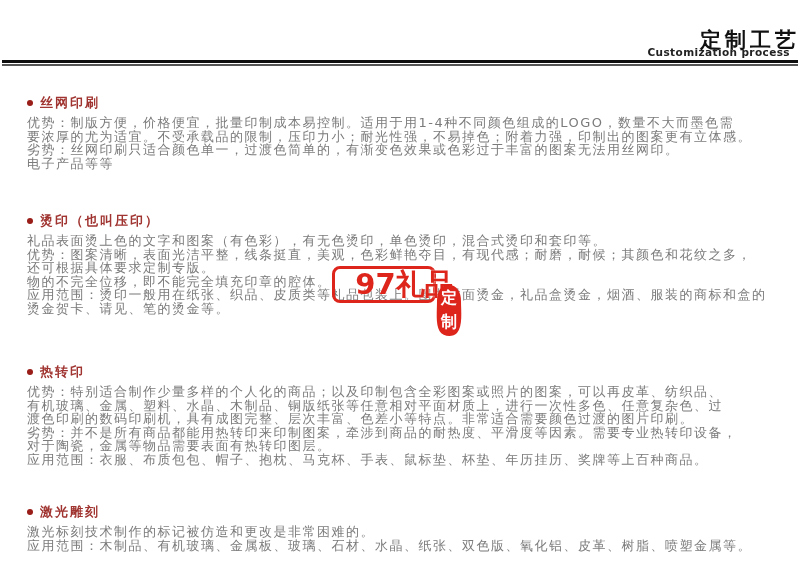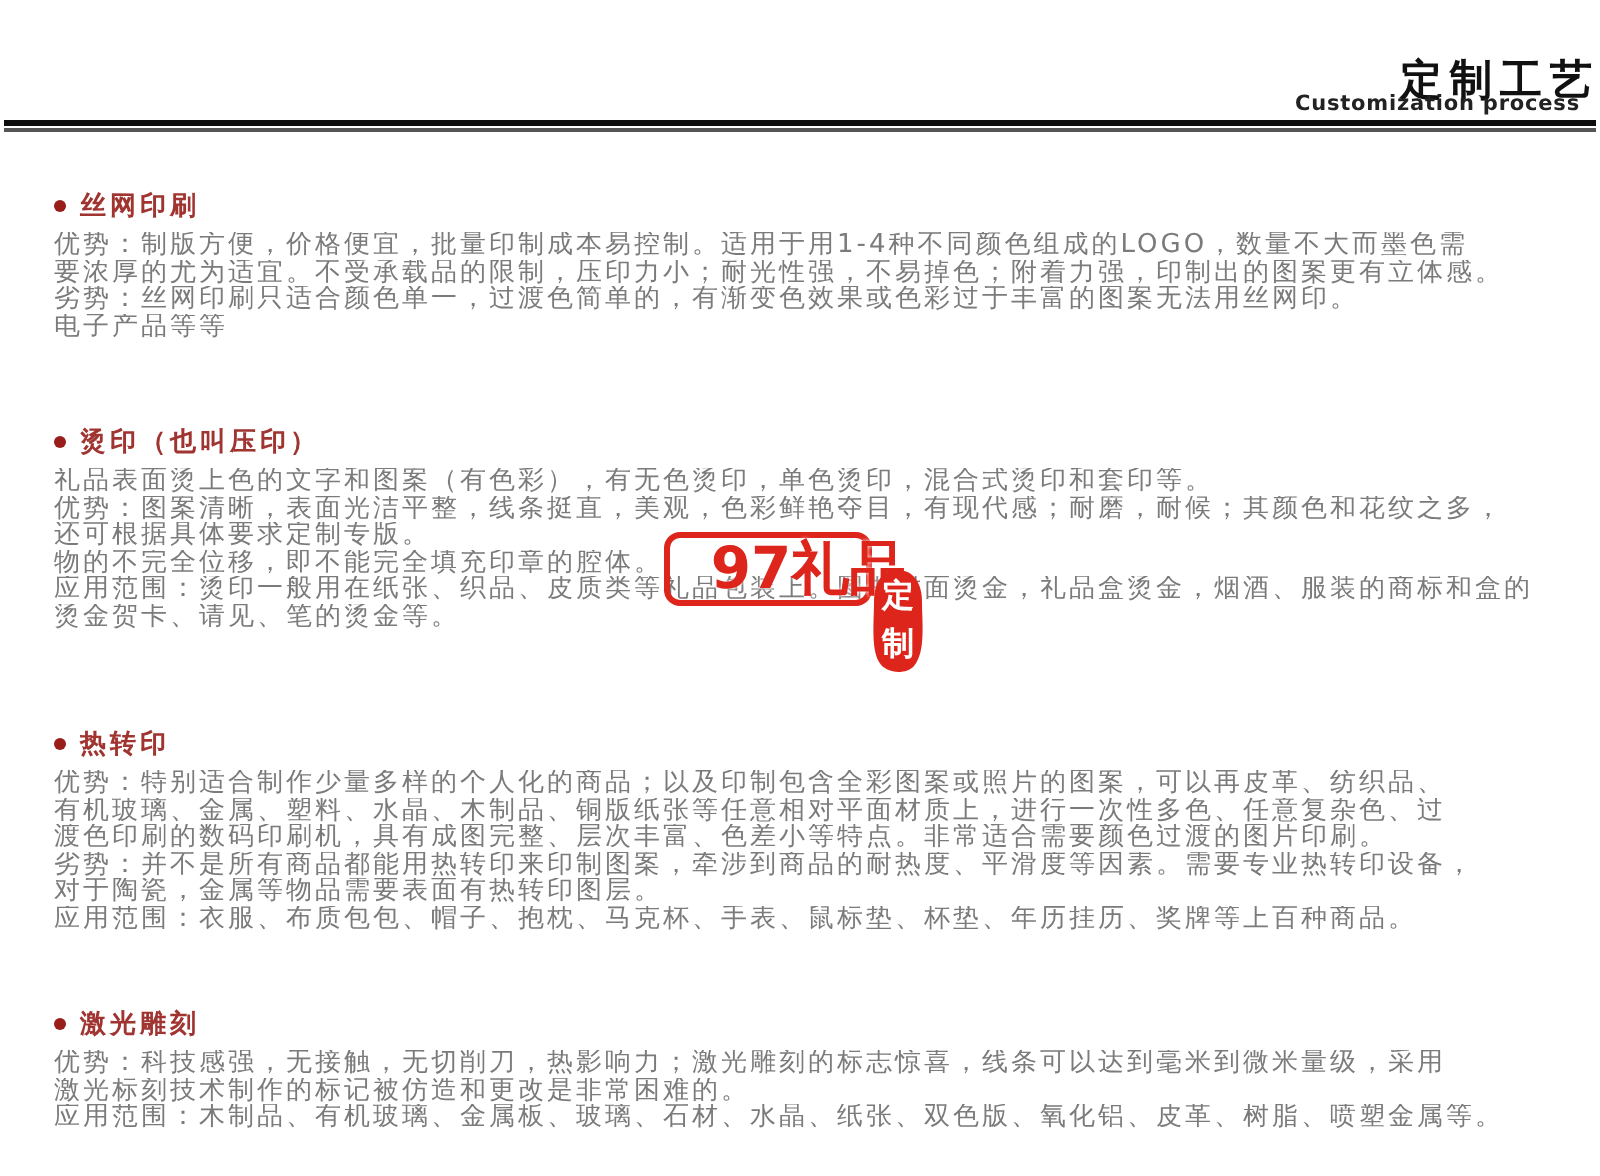--- a/index.html
+++ b/index.html
@@ -156,21 +156,20 @@
       <div class="line">应用范围：衣服、布质包包、帽子、抱枕、马克杯、手表、鼠标垫、杯垫、年历挂历、奖牌等上百种商品。</div>
     </div>
   </section>
 
   <section class="sec sec4">
     <div class="sec-head">
       <span class="bullet"></span>
       <span class="sec-title">激光雕刻</span>
     </div>
     <div class="sec-body">
-      <div class="line">优势：科技感强，无接触，无切削刀，热影响力；激光雕刻的标志惊喜，线条可以达到毫米到微米量级，采用</div>
       <div class="line">激光标刻技术制作的标记被仿造和更改是非常困难的。</div>
       <div class="line">应用范围：木制品、有机玻璃、金属板、玻璃、石材、水晶、纸张、双色版、氧化铝、皮革、树脂、喷塑金属等。</div>
     </div>
   </section>
 
   <div class="watermark">
     <span class="watermark-text">97礼品</span>
   </div>
 
   <div class="seal">

